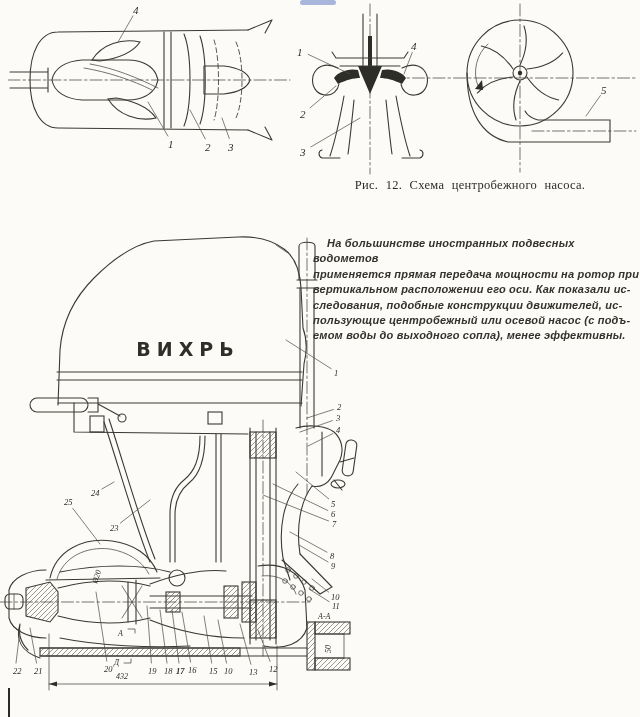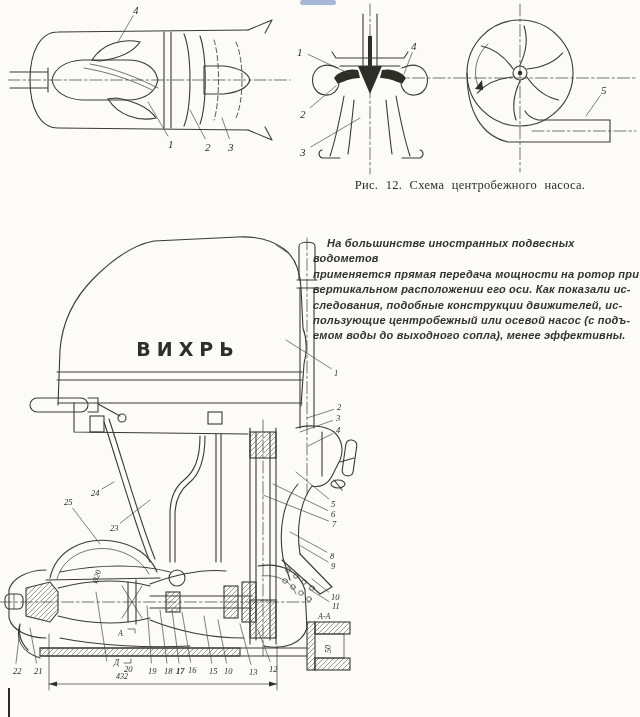--- a/index.html
+++ b/index.html
@@ -241,21 +241,21 @@
       <span class="part-num" style="left: 331px; top: 360px; font-style: italic;">10</span>
       <span class="part-num" style="left: 332px; top: 369px;">11</span>
       <span class="part-num" style="left: 269px; top: 432px;">12</span>
       <span class="part-num" style="left: 249px; top: 435px; font-style: italic;">13</span>
       <span class="part-num" style="left: 224px; top: 434px;">10</span>
       <span class="part-num" style="left: 209px; top: 434px;">15</span>
       <span class="part-num" style="left: 188px; top: 433px;">16</span>
       <span class="part-num" style="left: 176px; top: 434px; font-weight: bold;">17</span>
       <span class="part-num" style="left: 164px; top: 434px;">18</span>
       <span class="part-num" style="left: 148px; top: 434px;">19</span>
-      <span class="part-num" style="left: 104px; top: 432px; margin-left: 20px;">20</span>
+      <span class="part-num" style="left: 104px; top: 432px;">20</span>
       <span class="part-num" style="left: 34px; top: 434px;">21</span>
       <span class="part-num" style="left: 13px; top: 434px;">22</span>
       <span class="part-num" style="left: 110px; top: 291px;">23</span>
       <span class="part-num" style="left: 91px; top: 256px;">24</span>
       <span class="part-num" style="left: 64px; top: 265px;">25</span>
     </div>
 
   <div class="blue-mark"></div>
   <div class="scan-line"></div>
 

